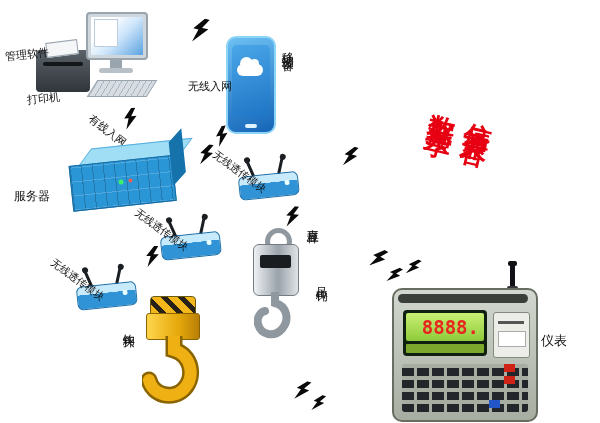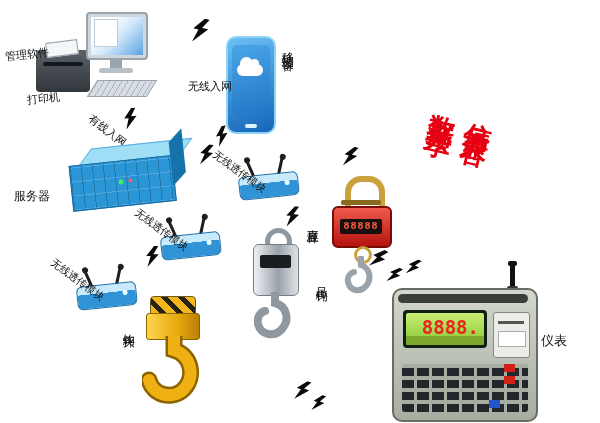--- a/index.html
+++ b/index.html
@@ -85,21 +85,21 @@
       background:linear-gradient(90deg,#ffd54d,#e6a90c 60%,#b97f06);border:1px solid #8a6400;}
 
   
   .indicator{position:absolute;left:392px;top:288px;width:142px;height:132px;}
   .indicator .antenna{position:absolute;left:118px;top:-24px;width:5px;height:26px;background:#101114;border-radius:3px;}
   .indicator .antenna:after{content:"";position:absolute;left:-2px;top:-3px;width:9px;height:5px;background:#101114;border-radius:2px;}
   .indicator .antbase{position:absolute;left:115px;top:-2px;width:11px;height:6px;background:#33373c;border-radius:2px;}
   .indicator .shell{position:absolute;left:0;top:0;width:142px;height:130px;border-radius:10px;
       background:linear-gradient(#d2d7cf,#a7ada1);border:2px solid #686d62;}
   .indicator .topstrip{position:absolute;left:4px;top:4px;width:130px;height:9px;background:#3a3f3a;border-radius:5px;}
-  .indicator .lcdframe{position:absolute;left:9px;top:20px;width:84px;height:38px;background:#0f1f10;border-radius:4px;}
+  .indicator .lcdframe{position:absolute;left:9px;top:20px;width:84px;height:46px;background:#0f1f10;border-radius:4px;}
   .indicator .lcd{position:absolute;left:3px;top:3px;right:3px;height:28px;border-radius:2px;
       background:linear-gradient(#c9ef74,#8fcb3a);color:#e8251f;font-family:"DejaVu Sans Mono",monospace;
       font-weight:bold;font-size:19px;text-align:right;line-height:28px;padding-right:5px;box-sizing:border-box;}
   .indicator .lcdsub{position:absolute;left:3px;bottom:3px;right:3px;height:9px;background:#7ca82c;border-radius:1px;}
   .indicator .printerslot{position:absolute;left:99px;top:22px;width:35px;height:44px;background:#ecece8;border:1px solid #84897e;border-radius:3px;}
   .indicator .printerslot:before{content:"";position:absolute;left:4px;top:8px;width:26px;height:3px;background:#555;}
   .indicator .printerslot:after{content:"";position:absolute;left:4px;top:18px;width:26px;height:14px;background:#fff;border:1px solid #aaa;}
   .indicator .keypad{position:absolute;left:8px;top:74px;width:126px;height:48px;border-radius:3px;background:#a7ada1;
       background-image:repeating-linear-gradient(90deg,transparent 0 12px,#a7ada1 12px 15px),
                        repeating-linear-gradient(0deg,#23262b 0 8px,#a7ada1 8px 12px);}
@@ -164,31 +164,20 @@
   <div class="router" style="left:76px;top:268px;">
     <span class="ant a1"></span>
     <span class="ant a2"></span>
     <div class="body"></div>
     <div class="led"></div>
   </div>
   <div class="lbl rot" style="left:218px;top:148px;transform:rotate(36deg);font-size:10.5px;">无线透传模块</div>
   <div class="lbl rot" style="left:140px;top:206px;transform:rotate(36deg);font-size:10.5px;">无线透传模块</div>
   <div class="lbl rot" style="left:56px;top:256px;transform:rotate(36deg);font-size:10.5px;">无线透传模块</div>
 
-  <div class="scale-red">
-    <div class="shackle"></div>
-    <div class="pin"></div>
-    <div class="body">
-      <div class="disp">88888</div>
-    </div>
-    <div class="link"></div>
-    <svg style="position:absolute;left:12px;top:80px;" width="34" height="40" viewBox="0 0 34 40">
-      <path d="M17 2 L17 9 C26 12 28 23 22 30 C16 37 6 35 4 26 C3 21 6 17 10 16" fill="none" stroke="#9aa2ab" stroke-width="6" stroke-linecap="round"></path>
-    </svg>
-  </div>
   <div class="lbl v" style="left:305px;top:220px;font-size:12px;">直显秤</div>
 
   <div class="scale-silver">
     <div class="ring"></div>
     <div class="body">
       <div class="disp"></div>
     </div>
     <svg style="position:absolute;left:6px;top:64px;" width="42" height="52" viewBox="0 0 42 52">
       <path d="M21 2 L21 11 C33 14 36 28 28 37 C20 46 7 43 4 32 C2.5 26 6 20 11 19" fill="none" stroke="#8f979f" stroke-width="8" stroke-linecap="round"></path>
     </svg>

